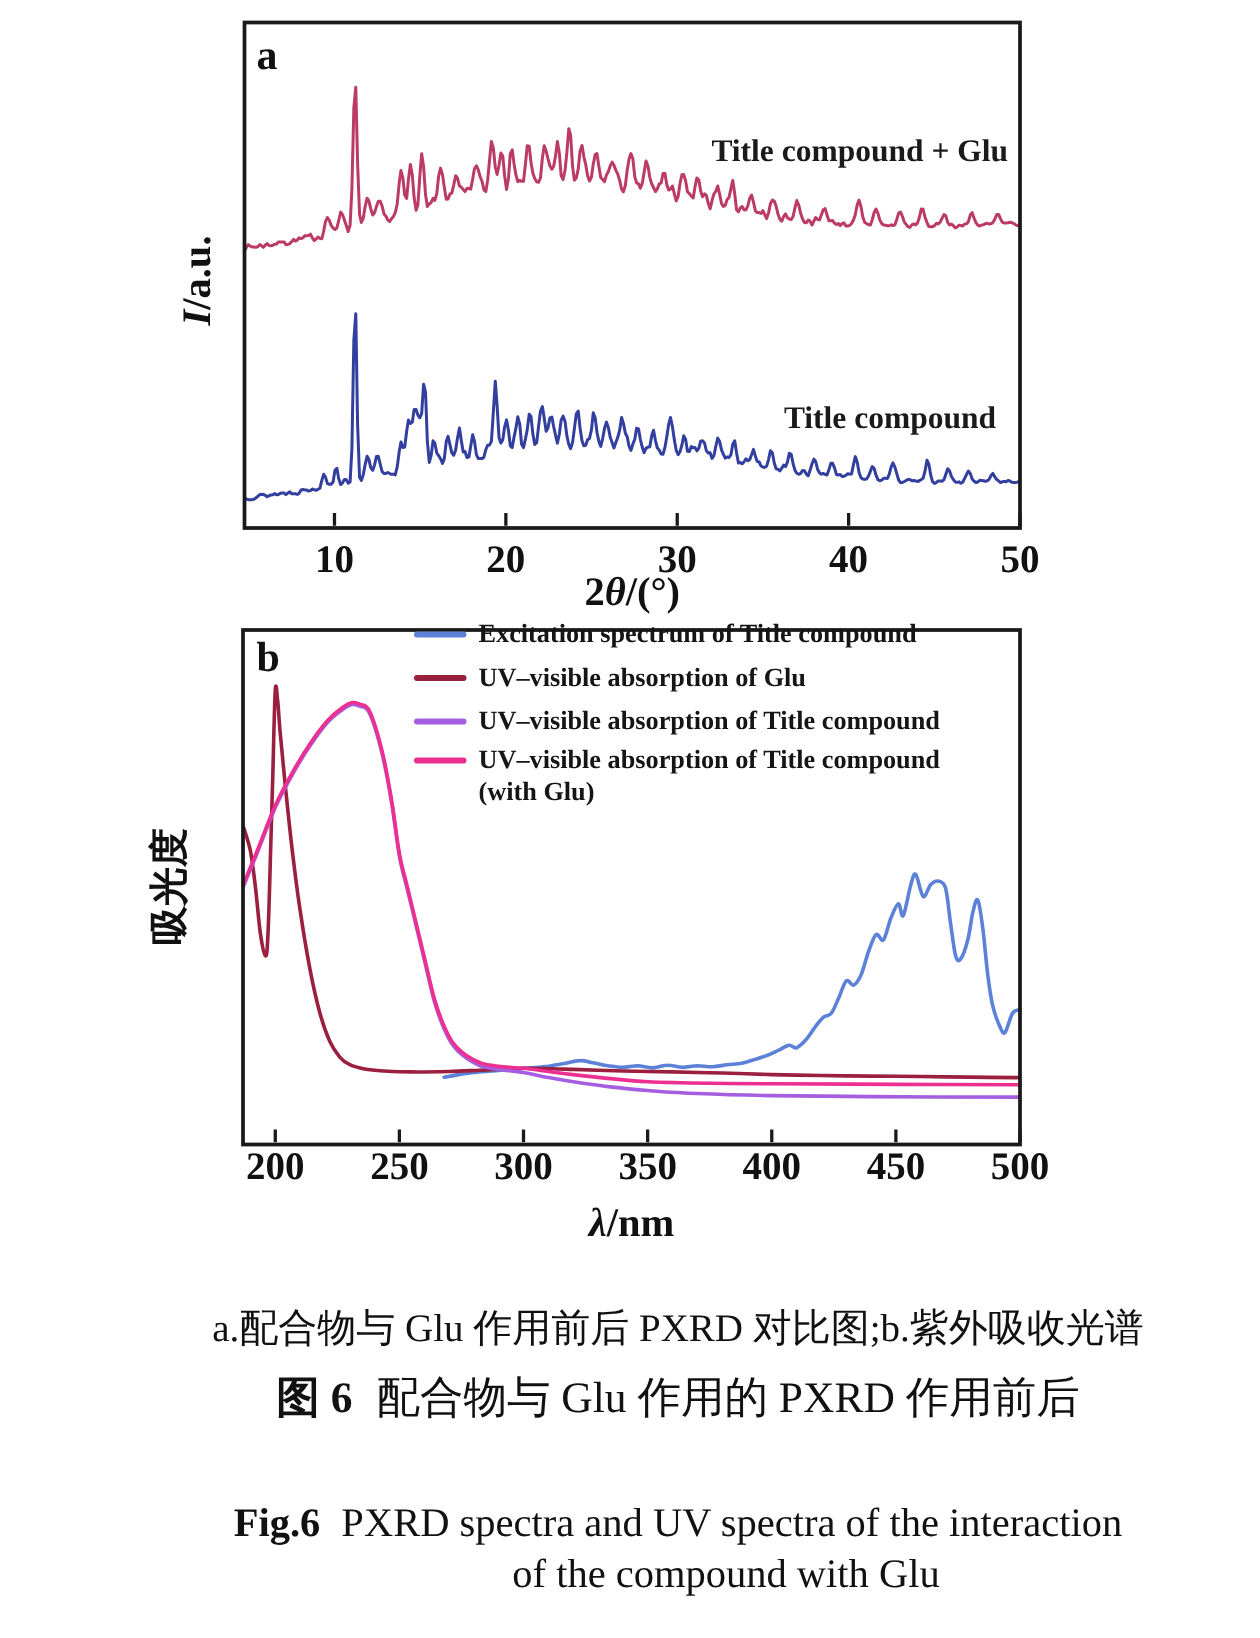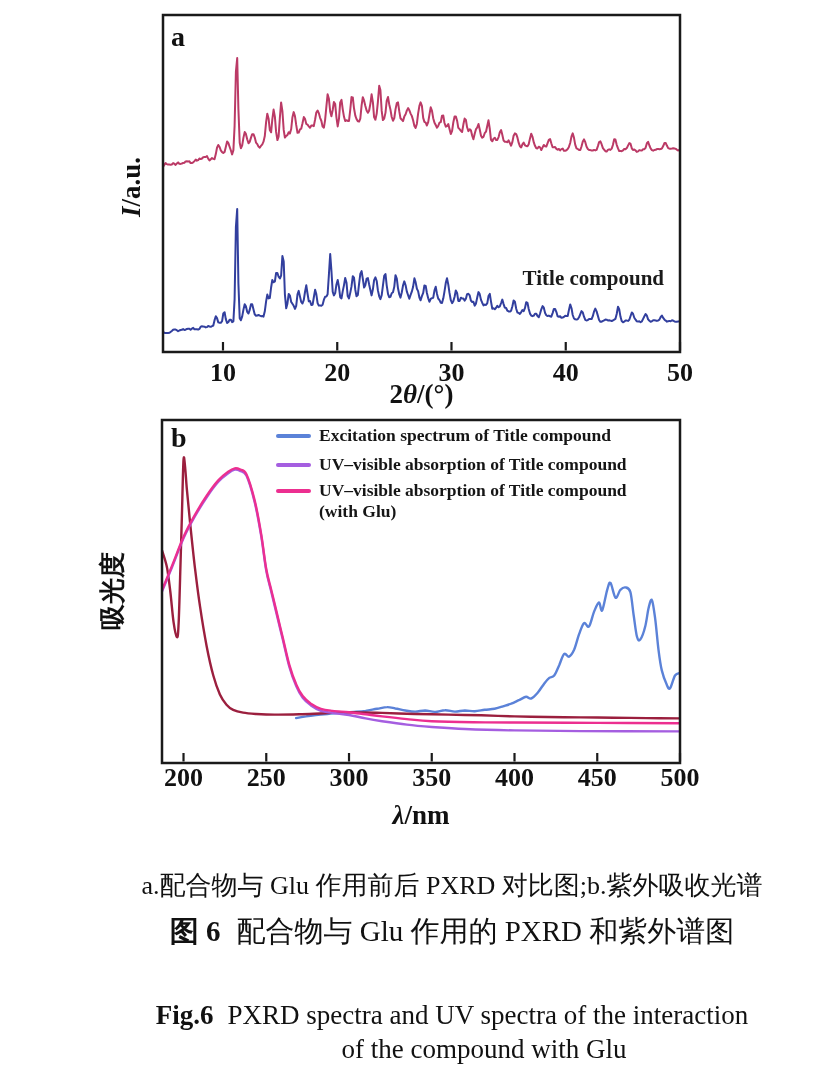--- a/index.html
+++ b/index.html
@@ -3,21 +3,21 @@
 <meta charset="utf-8">
 <style>
   html,body{margin:0;padding:0;background:#fff;}
   .figure{position:relative;width:840px;height:1092px;background:#fff;overflow:hidden;
           font-family:"Liberation Serif","DejaVu Serif",serif;color:#111;}
   svg{position:absolute;left:0;}
   svg text{font-family:"Liberation Serif","DejaVu Serif",serif;fill:#111;}
   .series-label{position:absolute;font-weight:bold;font-size:21px;color:#1a1a1a;white-space:nowrap;}
   #lblTop{top:88px;right:168px;}
   #lblBottom{top:266px;right:176px;text-align:center;}
-  .legend{position:absolute;left:276px;top:421px;}
+  .legend{position:absolute;left:276px;top:408px;}
   .lg-row{display:flex;align-items:center;height:29px;}
   .lg-row.two{align-items:flex-start;height:auto;margin-top:1px;}
   .lg-line{display:inline-block;width:35px;height:4px;border-radius:2px;flex:0 0 35px;}
   .lg-row.two .lg-line{margin-top:9px;}
   .lg-text{margin-left:8px;font-size:17.5px;font-weight:bold;line-height:21px;white-space:nowrap;color:#151515;}
   .captions div{position:absolute;left:0;width:840px;text-align:center;white-space:nowrap;margin-left:32px;}
   .cap1{top:868px;font-size:26px;}
   .cap2{top:912px;font-size:29px;}
   .cap2 b{margin-right:16px;text-align:center;}
   .cap3{top:1000px;font-size:27px;}
@@ -46,20 +46,21 @@
       <text x="451.49171270718233" y="381" font-size="26" font-weight="bold" text-anchor="middle">30</text>
       <line x1="565.7458563535911" y1="350.5" x2="565.7458563535911" y2="342" stroke="#1a1a1a" stroke-width="2.2"></line>
       <text x="565.7458563535911" y="381" font-size="26" font-weight="bold" text-anchor="middle">40</text>
       <line x1="680" y1="350.5" x2="680" y2="342" stroke="#1a1a1a" stroke-width="2.2"></line>
       <text x="680" y="381" font-size="26" font-weight="bold" text-anchor="middle">50</text>
       <text x="421.5" y="403" font-size="27" font-weight="bold" text-anchor="middle"><tspan>2</tspan><tspan font-style="italic">θ</tspan><tspan>/(°)</tspan></text>
       <text x="140" y="187" font-size="27" font-weight="bold" text-anchor="middle" transform="rotate(-90 140 187)"><tspan font-style="italic">I</tspan><tspan>/a.u.</tspan></text>
       <text x="171" y="46" font-size="28" font-weight="bold" text-anchor="start"><tspan>a</tspan></text>
     </svg>
 
+  <div class="series-label" id="lblTop">Title compound + Glu</div>
   <div class="series-label" id="lblBottom">Title compound</div>
 
   <svg id="svg-uv" style="top:410px;" width="840" height="445" viewBox="0 0 840 445">
       <defs>
         <clipPath id="clip-uv">
           <rect x="162" y="10" width="518" height="343"></rect>
         </clipPath>
       </defs>
       <path d="M296.1,308.1C297.7,307.8,302.7,306.9,306.0,306.4C309.3,305.8,312.3,305.4,315.9,305.0C319.5,304.6,323.4,304.3,327.5,304.0C331.6,303.6,336.3,303.3,340.7,302.9C345.1,302.6,349.8,302.2,354.0,301.9C358.1,301.6,361.7,301.4,365.6,300.9C369.4,300.3,373.6,299.4,377.1,298.8C380.7,298.2,384.0,297.1,387.1,297.1C390.1,297.0,392.3,297.9,395.3,298.5C398.4,299.0,402.0,300.0,405.3,300.5C408.6,301.0,411.9,301.6,415.2,301.6C418.5,301.6,421.8,300.5,425.1,300.5C428.4,300.6,431.8,302.0,435.1,301.9C438.4,301.8,441.7,300.2,445.0,300.2C448.3,300.1,451.6,301.5,454.9,301.6C458.2,301.6,461.5,300.6,464.9,300.5C468.2,300.5,471.5,301.3,474.8,301.2C478.1,301.1,481.4,300.2,484.7,299.8C488.0,299.4,491.6,299.4,494.6,298.8C497.7,298.2,500.2,297.3,502.9,296.4C505.7,295.5,508.4,294.7,511.2,293.7C514.0,292.6,517.0,291.0,519.5,289.9C522.0,288.7,524.2,287.0,526.1,286.8C528.0,286.6,529.1,289.2,531.1,288.5C533.0,287.8,535.5,285.2,537.7,282.7C539.9,280.2,542.4,275.9,544.3,273.4C546.2,271.0,547.6,269.3,549.3,267.9C550.9,266.6,552.6,267.7,554.2,265.5C555.9,263.4,557.5,258.8,559.2,255.2C560.8,251.6,562.5,245.4,564.2,243.9C565.8,242.5,567.5,247.4,569.1,246.7C570.8,246.0,572.4,243.5,574.1,239.8C575.7,236.1,577.4,228.8,579.0,224.4C580.7,219.9,582.4,214.4,584.0,213.1C585.7,211.7,587.3,218.3,589.0,216.5C590.6,214.7,592.3,206.1,593.9,202.1C595.6,198.1,597.5,192.8,598.9,192.5C600.3,192.2,600.8,202.5,602.2,200.4C603.6,198.2,605.8,184.4,607.2,179.8C608.6,175.2,609.1,171.6,610.5,172.9C611.9,174.2,613.8,186.5,615.5,187.7C617.1,188.8,618.8,181.5,620.4,179.8C622.1,178.1,623.7,177.0,625.4,177.4C627.0,177.8,629.0,177.5,630.4,182.2C631.7,186.9,632.6,198.1,633.7,205.5C634.8,212.9,635.9,222.8,637.0,226.8C638.1,230.8,638.9,231.2,640.3,229.5C641.7,227.8,643.9,221.7,645.2,216.5C646.6,211.2,647.5,202.4,648.6,198.0C649.7,193.6,650.8,188.2,651.9,190.1C653.0,191.9,654.1,200.7,655.2,208.9C656.3,217.2,657.4,231.2,658.5,239.8C659.6,248.4,660.4,254.6,661.8,260.4C663.2,266.2,665.4,271.8,666.8,274.8C668.1,277.8,668.7,279.8,670.1,278.2C671.4,276.7,673.4,268.1,675.0,265.5C676.7,263.0,679.2,263.5,680.0,263.1" fill="none" stroke="#5b82d8" stroke-width="2.4" stroke-linecap="round" stroke-linejoin="round" clip-path="url(#clip-uv)"></path>
       <path d="M162.0,140.3C162.8,143.2,165.6,150.6,167.0,157.5C168.3,164.4,169.2,172.4,170.3,181.5C171.4,190.6,172.5,204.8,173.6,212.4C174.7,220.0,176.1,226.5,176.9,227.1C177.7,227.7,178.0,226.3,178.5,215.8C179.1,205.3,179.7,182.6,180.2,164.3C180.8,146.1,181.3,125.1,181.9,106.0C182.4,87.0,183.0,58.1,183.5,50.1C184.1,42.1,184.6,53.3,185.2,58.0C185.7,62.8,186.0,69.5,186.8,78.6C187.7,87.7,188.8,99.5,190.1,112.9C191.5,126.3,193.4,145.2,195.1,159.2C196.8,173.2,198.1,184.1,200.1,196.9C202.0,209.8,204.5,224.9,206.7,236.4C208.9,247.8,211.1,257.5,213.3,265.5C215.5,273.5,217.7,279.5,219.9,284.4C222.1,289.3,224.3,292.1,226.5,294.7C228.7,297.3,230.4,298.5,233.2,299.8C235.9,301.1,239.2,301.9,243.1,302.6C247.0,303.3,251.1,303.6,256.3,304.0C261.6,304.3,267.4,304.6,274.5,304.6C281.7,304.7,291.1,304.5,299.4,304.3C307.6,304.1,315.9,303.6,324.2,303.3C332.5,302.9,339.4,302.3,349.0,302.2C358.7,302.2,371.1,302.6,382.1,302.9C393.1,303.2,404.2,303.7,415.2,304.0C426.2,304.2,437.3,304.4,448.3,304.6C459.3,304.9,470.4,305.0,481.4,305.3C492.4,305.6,503.5,306.1,514.5,306.4C525.5,306.6,536.6,306.9,547.6,307.0C558.6,307.2,569.7,307.3,580.7,307.4C591.7,307.5,602.8,307.6,613.8,307.7C624.8,307.8,635.9,308.0,646.9,308.1C657.9,308.2,674.5,308.4,680.0,308.4" fill="none" stroke="#9b1f3e" stroke-width="2.4" stroke-linecap="round" stroke-linejoin="round" clip-path="url(#clip-uv)"></path>
@@ -84,29 +85,33 @@
       <text x="121" y="181" font-size="26" font-weight="bold" text-anchor="middle" transform="rotate(-90 121 181)"><tspan>吸光度</tspan></text>
       <text x="171" y="37" font-size="28" font-weight="bold" text-anchor="start"><tspan>b</tspan></text>
     </svg>
 
   <div class="legend">
     <div class="lg-row">
       <span class="lg-line" style="background: rgb(91, 130, 216);"></span>
       <span class="lg-text">Excitation spectrum of Title compound</span>
     </div>
     <div class="lg-row">
+      <span class="lg-line" style="background: rgb(155, 31, 62);"></span>
+      <span class="lg-text">UV–visible absorption of Glu</span>
+    </div>
+    <div class="lg-row">
       <span class="lg-line" style="background: rgb(165, 94, 224);"></span>
       <span class="lg-text">UV–visible absorption of Title compound</span>
     </div>
     <div class="lg-row two">
       <span class="lg-line" style="background: rgb(236, 47, 144);"></span>
       <span class="lg-text"><span>UV–visible absorption of Title compound</span><br><span>(with Glu)</span></span>
     </div>
   </div>
 
   <div class="captions">
     <div class="cap1">a.配合物与 Glu 作用前后 PXRD 对比图;b.紫外吸收光谱</div>
-    <div class="cap2"><b>图 6</b><span>配合物与 Glu 作用的 PXRD 和紫外谱图</span></div>
+    <div class="cap2"><b>图 6</b><span>配合物与 Glu 作用的 PXRD 作用前后</span></div>
     <div class="cap3"><b>Fig.6</b><span>PXRD spectra and UV spectra of the interaction</span></div>
     <div class="cap4">of the compound with Glu</div>
   </div>
 
 </div>
 
 </body></html>

